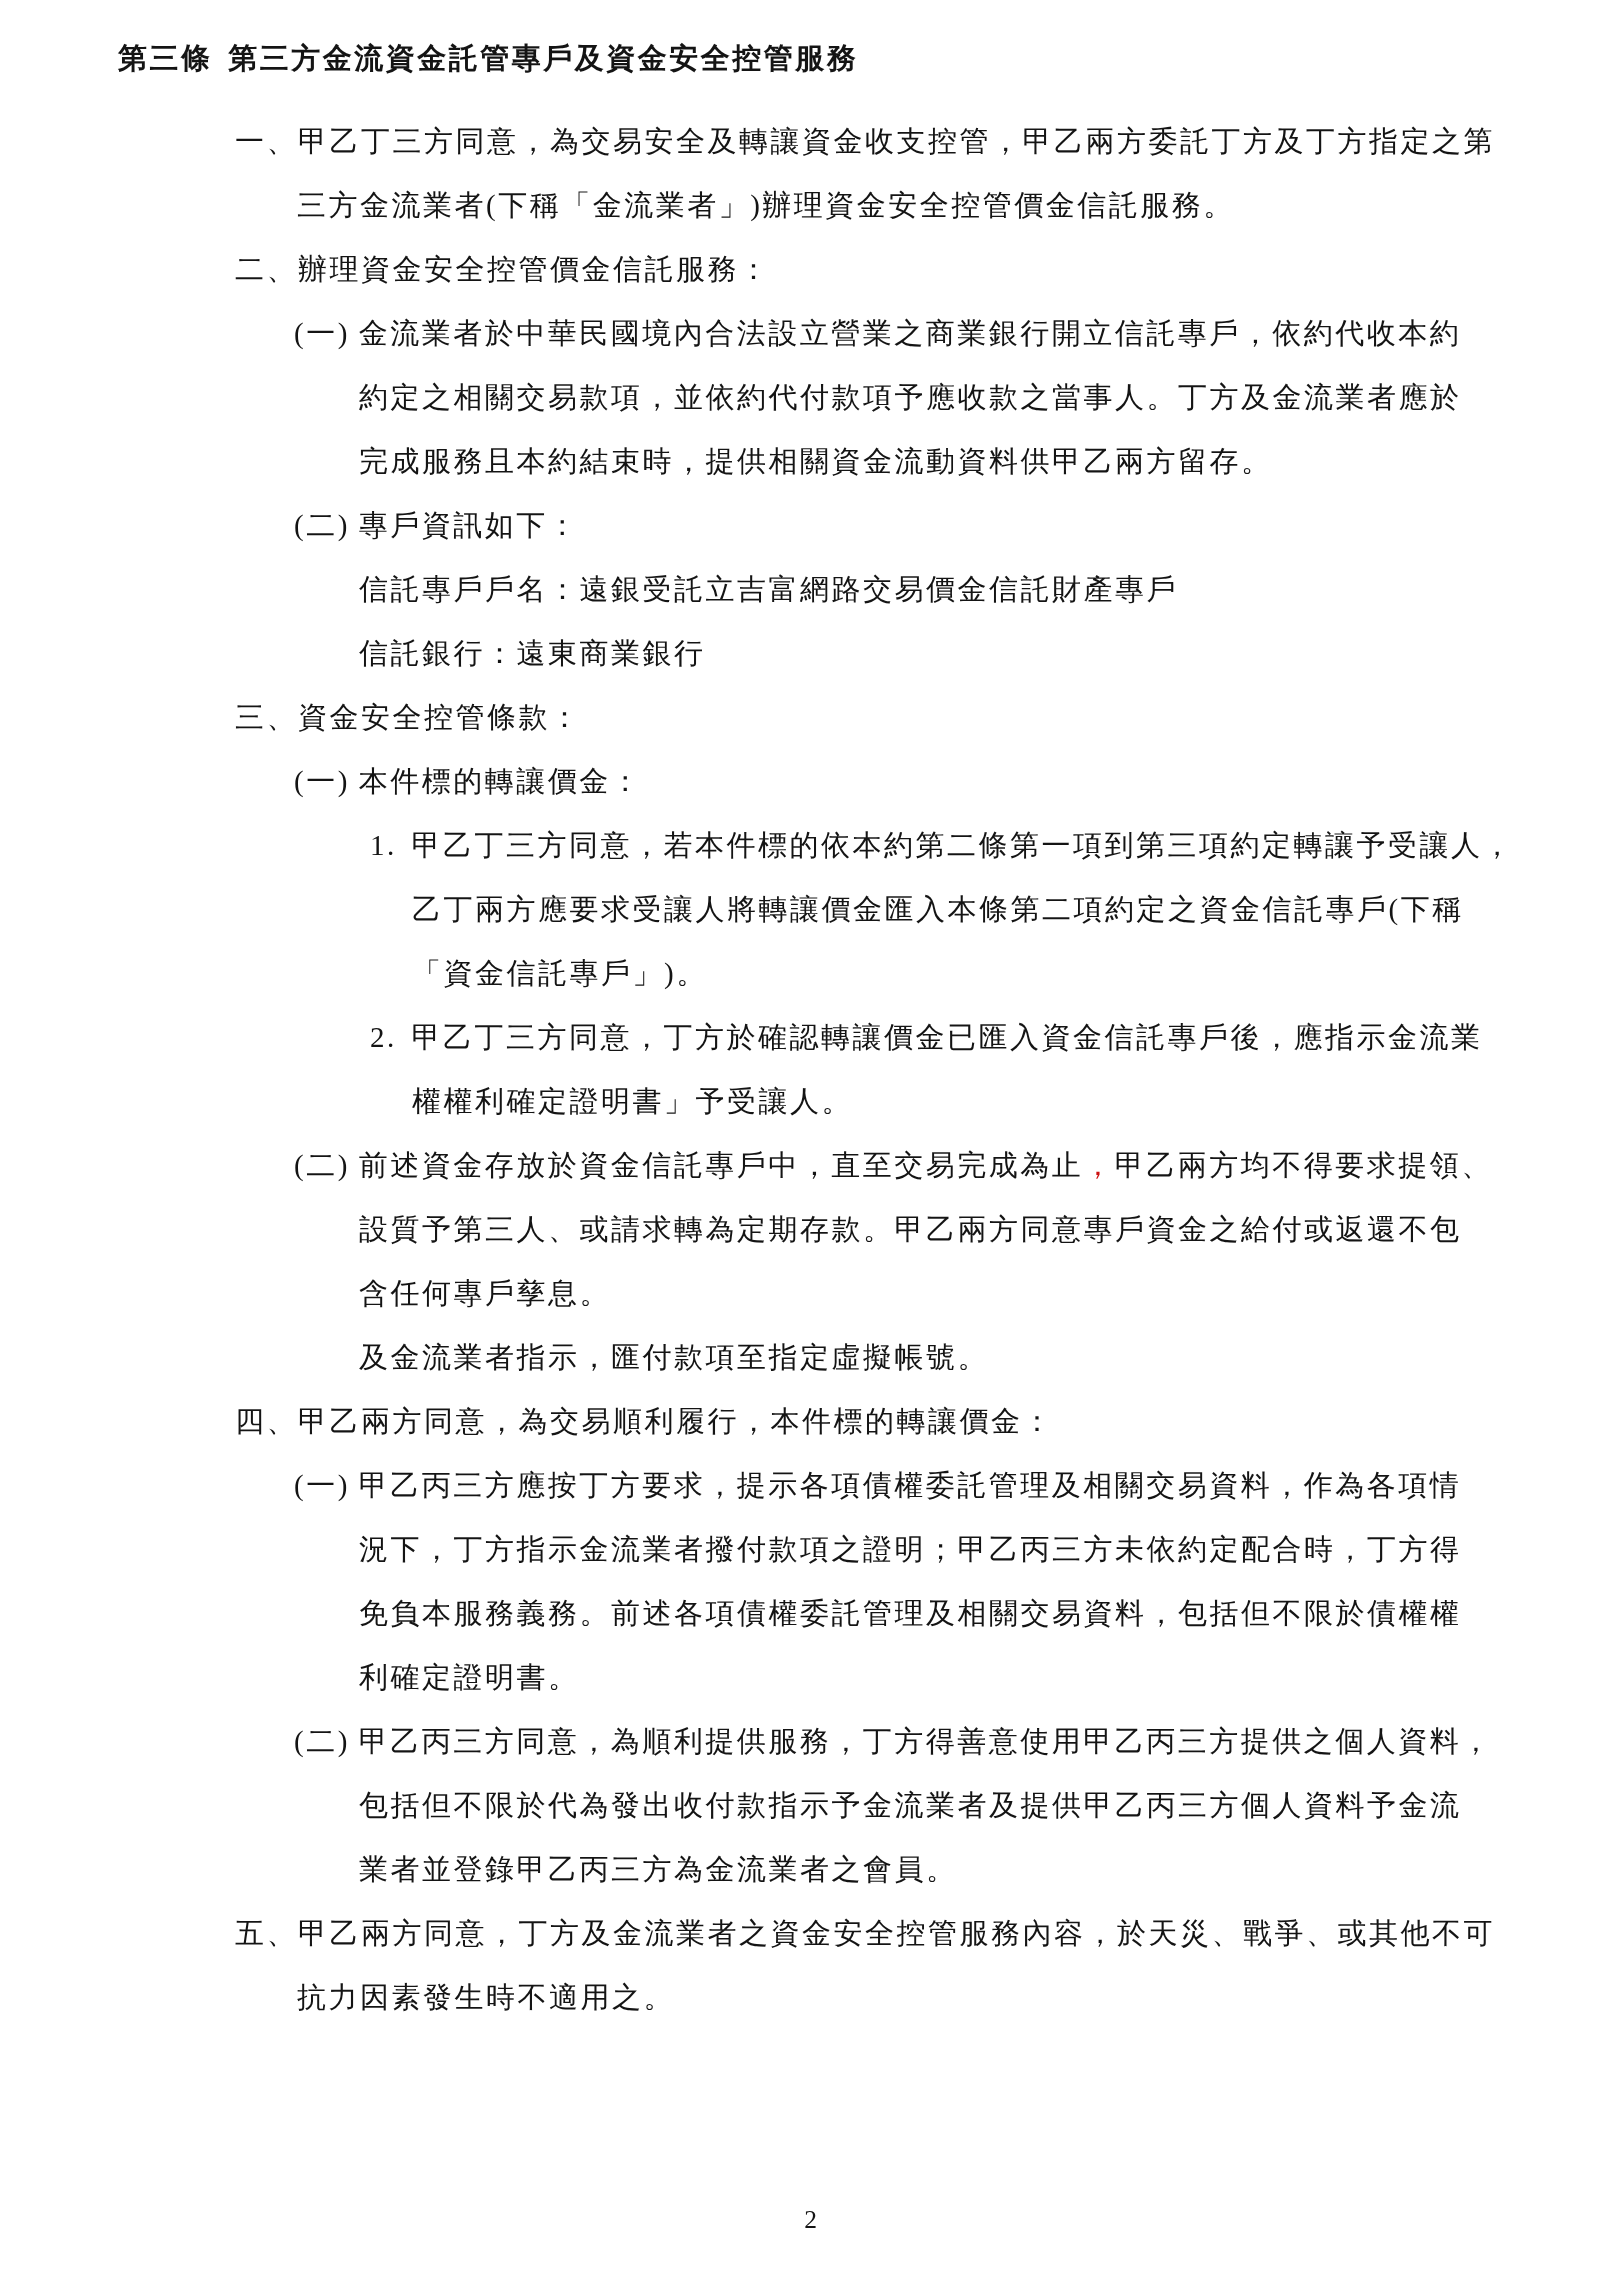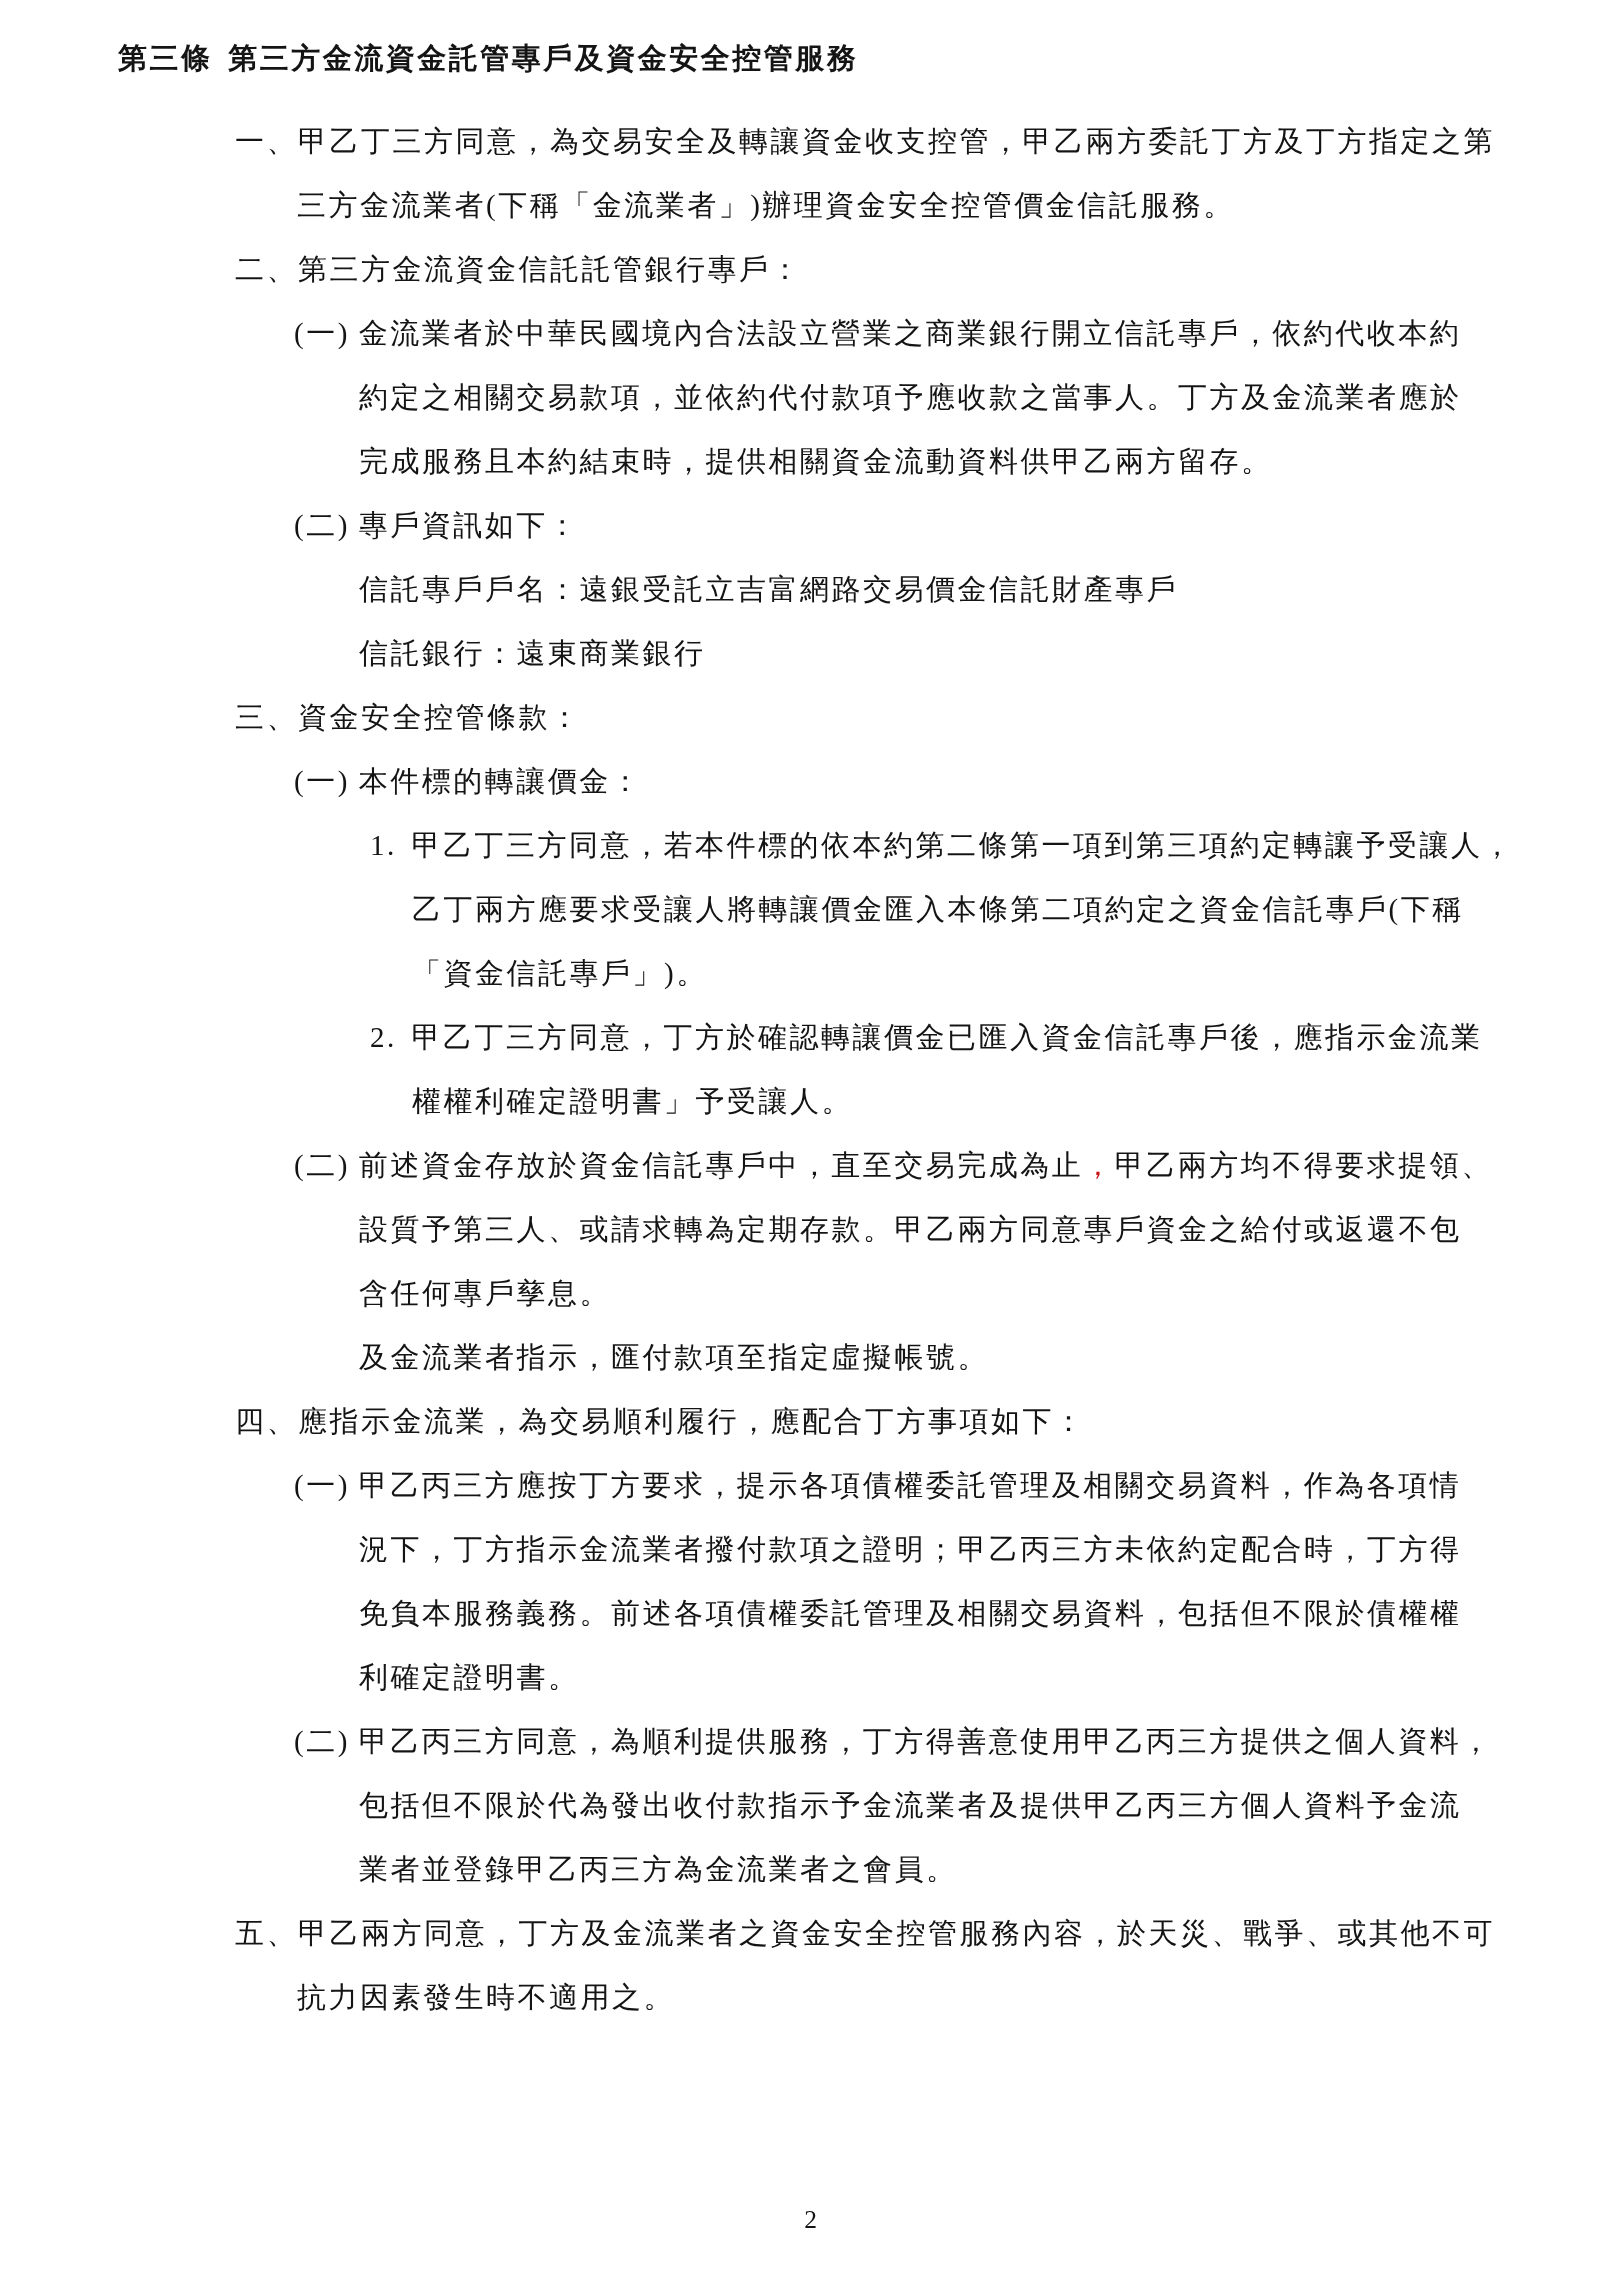--- a/index.html
+++ b/index.html
@@ -50,39 +50,39 @@
 
 <div class="page">
   <div class="doc">
 
     <div class="t line">
       <span>第三條</span><span class="gap"></span><span>第三方金流資金託管專戶及資金安全控管服務</span>
     </div>
 
     <div class="l1 line"><span>一、</span><span>甲乙丁三方同意，為交易安全及轉讓資金收支控管，甲乙兩方委託丁方及丁方指定之第</span></div>
     <div class="c1 line"><span>三方金流業者(下稱「金流業者」)辦理資金安全控管價金信託服務。</span></div>
-    <div class="l1 line"><span>二、</span><span>第三方金流資金信託託管銀行專戶：</span></div>
+    <div class="l1 line"><span>二、</span><span>辦理資金安全控管價金信託服務：</span></div>
     <div class="l2 line"><span class="m2">(一)</span><span>金流業者於中華民國境內合法設立營業之商業銀行開立信託專戶，依約代收本約</span></div>
     <div class="c2 line"><span>約定之相關交易款項，並依約代付款項予應收款之當事人。丁方及金流業者應於</span></div>
     <div class="c2 line"><span>完成服務且本約結束時，提供相關資金流動資料供甲乙兩方留存。</span></div>
     <div class="l2 line"><span class="m2">(二)</span><span>專戶資訊如下：</span></div>
     <div class="c2 line"><span>信託專戶戶名：遠銀受託立吉富網路交易價金信託財產專戶</span></div>
     <div class="c2 line"><span>信託銀行：遠東商業銀行</span></div>
     <div class="l1 line"><span>三、</span><span>資金安全控管條款：</span></div>
     <div class="l2 line"><span class="m2">(一)</span><span>本件標的轉讓價金：</span></div>
     <div class="l3 line"><span class="m3">1.</span><span>甲乙丁三方同意，若本件標的依本約第二條第一項到第三項約定轉讓予受讓人，</span></div>
     <div class="c3 line"><span>乙丁兩方應要求受讓人將轉讓價金匯入本條第二項約定之資金信託專戶(下稱</span></div>
     <div class="c3 line"><span>「資金信託專戶」)。</span></div>
     <div class="l3 line"><span class="m3">2.</span><span>甲乙丁三方同意，丁方於確認轉讓價金已匯入資金信託專戶後，應指示金流業</span></div>
     <div class="c3 line"><span>權權利確定證明書」予受讓人。</span></div>
     <div class="l2 line"><span class="m2">(二)</span><span>前述資金存放於資金信託專戶中，直至交易完成為止</span><span class="red">，</span><span>甲乙兩方均不得要求提領、</span></div>
     <div class="c2 line"><span>設質予第三人、或請求轉為定期存款。甲乙兩方同意專戶資金之給付或返還不包</span></div>
     <div class="c2 line"><span>含任何專戶孳息。</span></div>
     <div class="c2 line"><span>及金流業者指示，匯付款項至指定虛擬帳號。</span></div>
-    <div class="l1 line"><span>四、</span><span>應指示金流業，為交易順利履行，應配合丁方事項如下：</span></div>
+    <div class="l1 line"><span>四、</span><span>甲乙兩方同意，為交易順利履行，本件標的轉讓價金：</span></div>
     <div class="l2 line"><span class="m2">(一)</span><span>甲乙丙三方應按丁方要求，提示各項債權委託管理及相關交易資料，作為各項情</span></div>
     <div class="c2 line"><span>況下，丁方指示金流業者撥付款項之證明；甲乙丙三方未依約定配合時，丁方得</span></div>
     <div class="c2 line"><span>免負本服務義務。前述各項債權委託管理及相關交易資料，包括但不限於債權權</span></div>
     <div class="c2 line"><span>利確定證明書。</span></div>
     <div class="l2 line"><span class="m2">(二)</span><span>甲乙丙三方同意，為順利提供服務，丁方得善意使用甲乙丙三方提供之個人資料，</span></div>
     <div class="c2 line"><span>包括但不限於代為發出收付款指示予金流業者及提供甲乙丙三方個人資料予金流</span></div>
     <div class="c2 line"><span>業者並登錄甲乙丙三方為金流業者之會員。</span></div>
     <div class="l1 line"><span>五、</span><span>甲乙兩方同意，丁方及金流業者之資金安全控管服務內容，於天災、戰爭、或其他不可</span></div>
     <div class="c1 line"><span>抗力因素發生時不適用之。</span></div>
 

